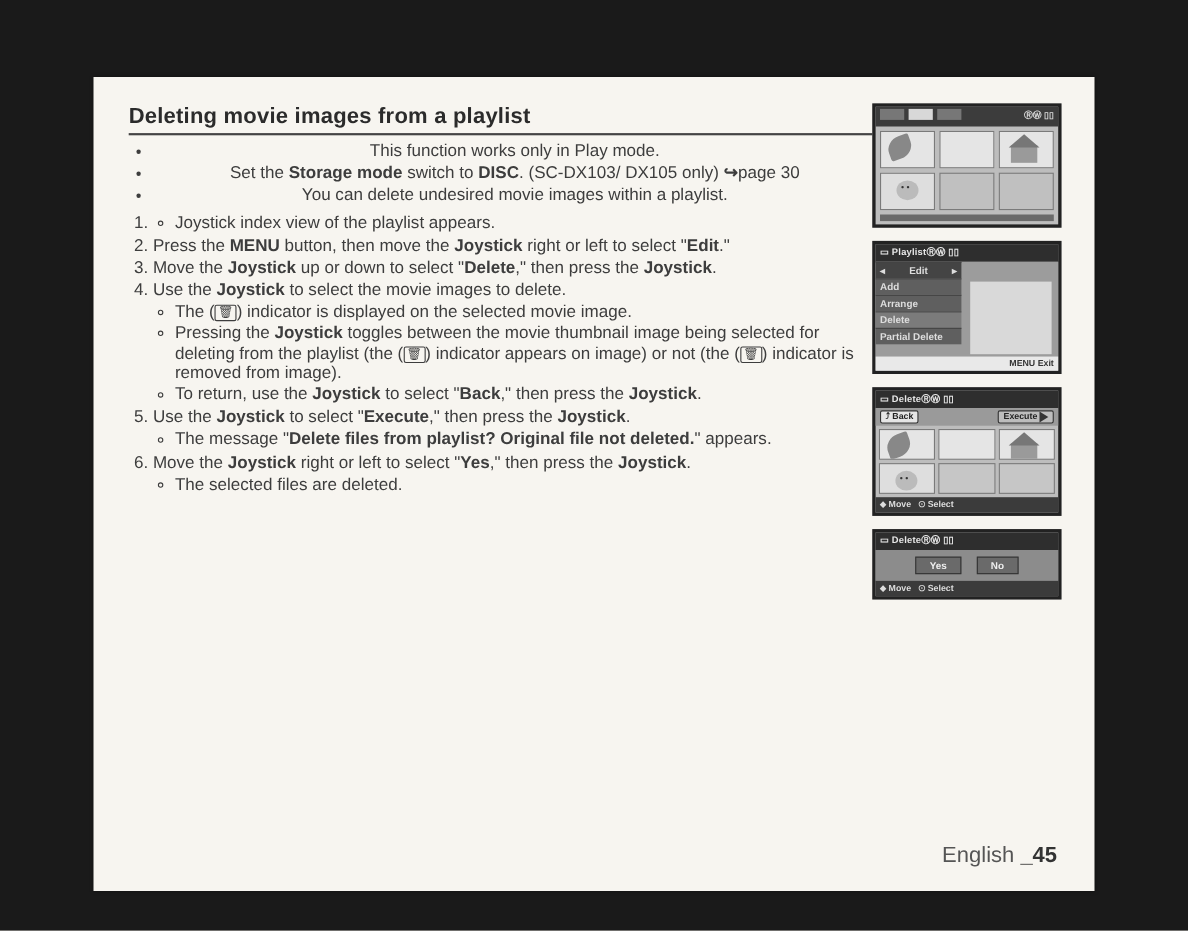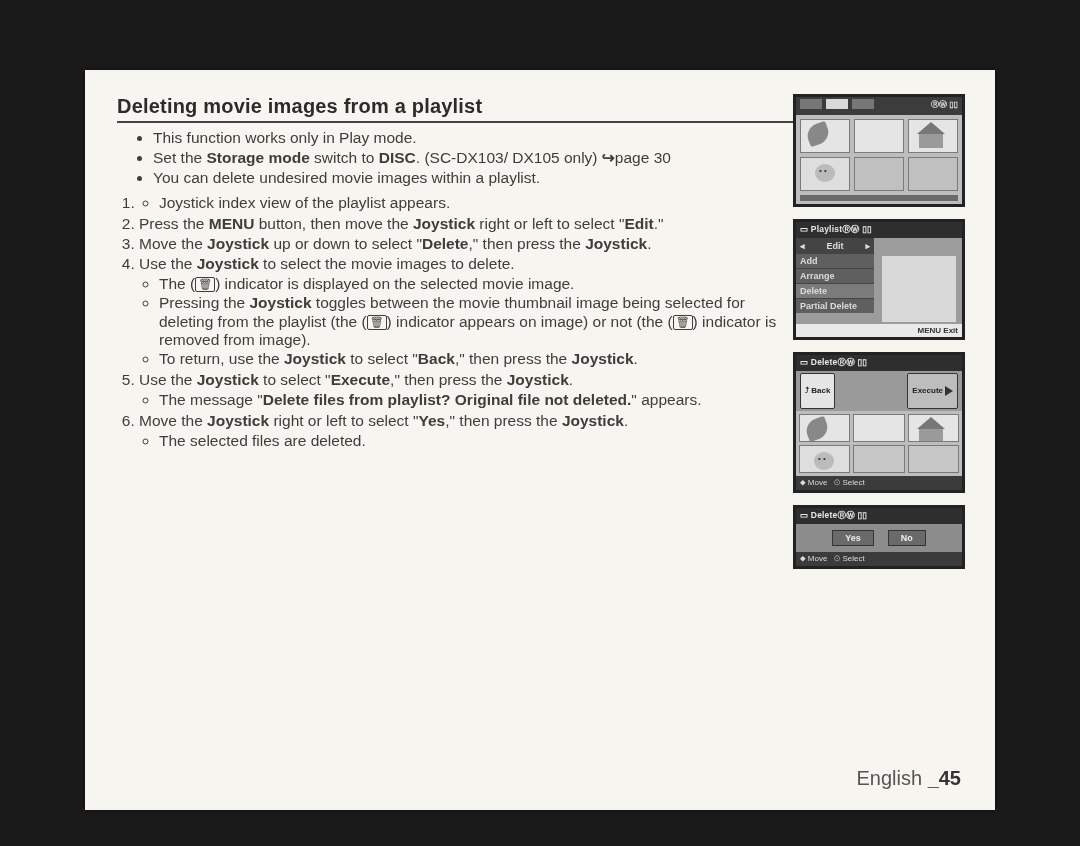--- a/index.html
+++ b/index.html
@@ -35,21 +35,21 @@
     border-bottom: 2px solid #444;
     padding-bottom: 3px;
     margin-bottom: 6px;
     letter-spacing: .2px;
     color: #2b2b2b;
   }
   ul.bullets {
     margin: 0 0 6px 0;
     padding-left: 22px;
   }
-  ul.bullets li { margin: 1px 14px; }
+  ul.bullets li { margin: 1px 0; text-align: center; }
   ol.steps {
     margin: 0;
     padding-left: 22px;
   }
   ol.steps > li { margin: 1px 0; }
   ol.steps ul {
     margin: 1px 0 2px 0;
     padding-left: 20px;
   }
   .bold { font-weight: bold; }
@@ -157,23 +157,23 @@
   .screen2-body { position:relative; height:86px; background:#9c9c9c; }
   .menu-foot {
     background:#e9e9e9;color:#333;font-size:8px;padding:2px 4px;font-weight:bold;text-align:right;
   }
 
   
   .s3-sub {
     background:#9a9a9a;font-size:8px;font-weight:bold;
     padding:2px 4px;display:flex;justify-content:space-between;color:#222;
   }
-  .chip { background:#e5e5e5;border:1px solid #333;padding:12px 4px;border-radius:2px; }
+  .chip { background:#e5e5e5;border:1px solid #333;padding:0 4px;border-radius:2px; }
   .s3-footer {
-    background:#3b3b3b;color:#ddd;font-size:8px;padding:2px 4px;font-weight:normal;
+    background:#3b3b3b;color:#ddd;font-size:8px;padding:2px 4px;font-weight:bold;
   }
 
   
   .warn-row {
     background:#2e2e2e;color:#e4e4e4;font-size:8px;font-weight:bold;
     padding:3px 4px;display:flex;gap:4px;line-height:1.15;
   }
   .warn-ico {
     width:12px;height:10px;background:#ddd;
     clip-path: polygon(50% 0,100% 100%,0 100%);

